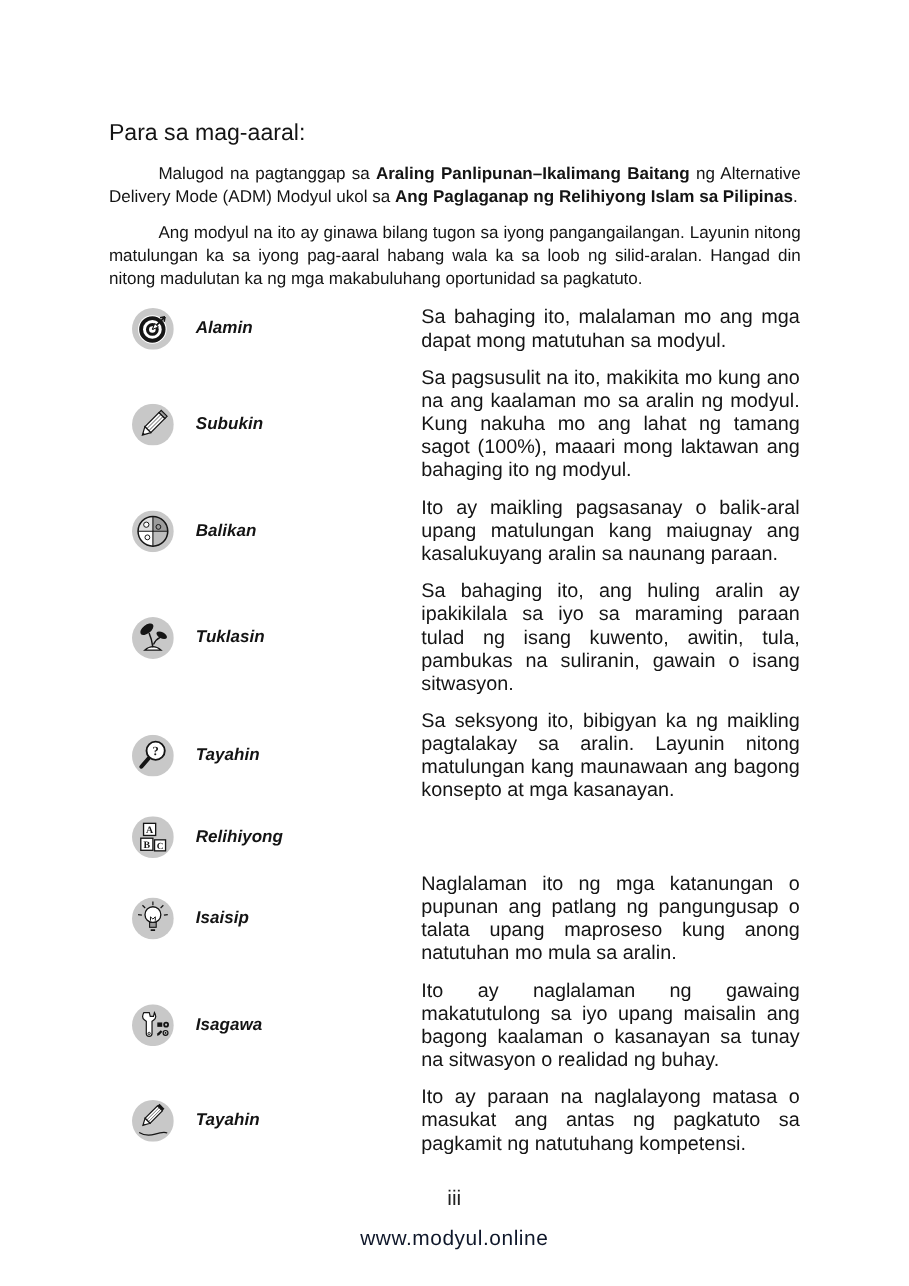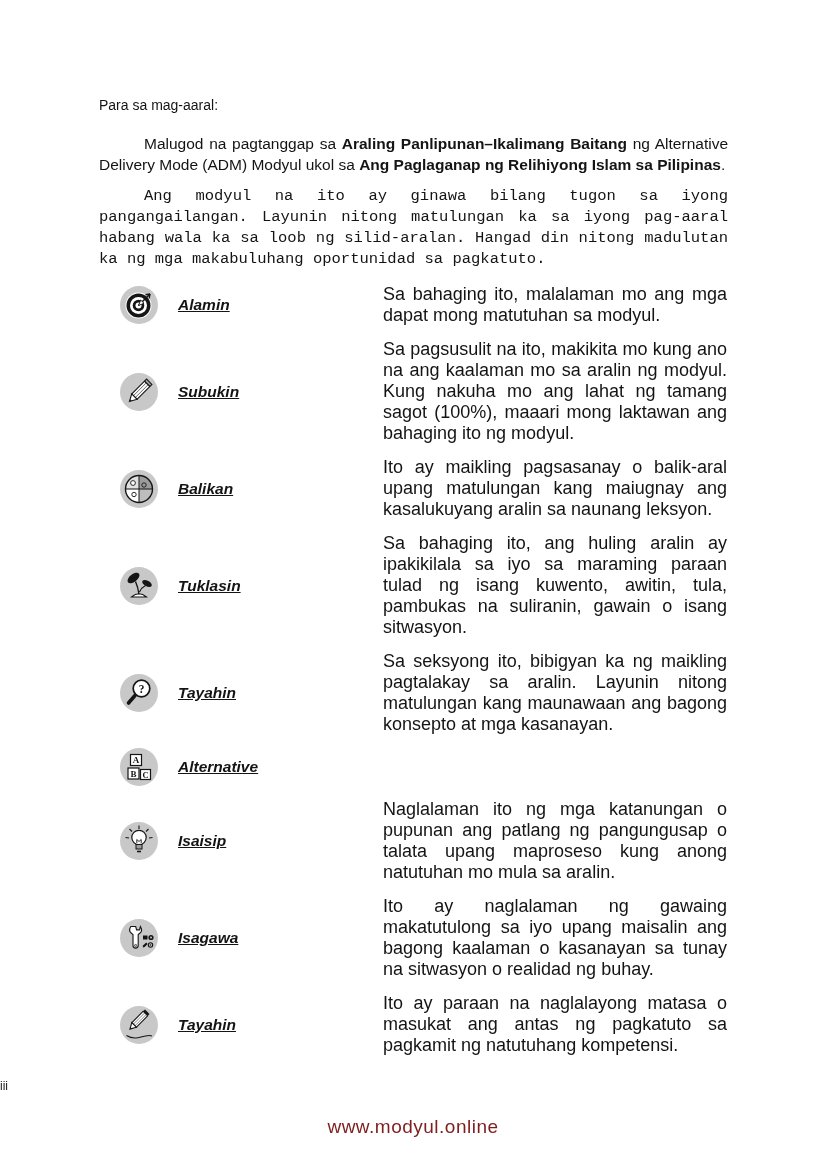--- a/index.html
+++ b/index.html
@@ -5,35 +5,35 @@
   * { box-sizing: border-box; }
   html, body { margin: 0; padding: 0; }
   body {
     width: 826px; height: 1169px;
     background: #ffffff;
     font-family: "Liberation Sans", sans-serif;
     color: #141414;
   }
   .page { position: relative; width: 826px; height: 1169px; background: #fff; overflow: hidden; }
   .content { position: absolute; left: 99px; top: 94px; width: 629px; }
-  .title { font-size: 14px; line-height: 21px; margin: 1px 0 17px 0; }
+  .title { font-size: 21px; line-height: 21px; margin: 16px 0 17px 0; }
   .para { font-size: 15.5px; line-height: 21px; text-align: justify; margin: 0 0 11px 0; }
   .para.indent { text-indent: 45px; }
-  .para.p2 { margin-bottom: 4px; font-family: Liberation Mono, monospace; }
+  .para.p2 { margin-bottom: 4px; }
   .para.p3 { margin-bottom: 0; text-align: left; }
   .rows { margin-top: 14px; }
   .row { display: flex; align-items: center; margin-bottom: 13px; }
   .icon-cell { flex: none; margin-left: 21px; width: 38px; height: 38px; }
   .icon-cell svg { display: block; }
-  .label-cell { flex: none; margin-left: 20px; width: 205px; text-decoration: underline; }
+  .label-cell { flex: none; margin-left: 20px; width: 205px; }
   .label { font-weight: bold; font-style: italic; font-size: 15.5px; }
   .desc-cell { flex: none; width: 344px; }
   .desc { margin: 0; font-size: 18px; line-height: 21px; text-align: justify; }
-  .page-num { position: absolute; left: 0; top: 1079px; width: 100%; text-align: left; font-size: 12px; color: #222; }
-  .watermark { position: absolute; left: 0; top: 1116px; width: 100%; text-align: center; font-size: 19px; color: #7f1d1d; letter-spacing: 0.5px; }
+  .page-num { position: absolute; left: 0; top: 1079px; width: 100%; text-align: center; font-size: 19px; color: #222; }
+  .watermark { position: absolute; left: 0; top: 1116px; width: 100%; text-align: center; font-size: 19px; color: #0f172a; letter-spacing: 0.5px; }
   svg text { font-family: "Liberation Serif", serif; }
 </style>
 </head>
 <body>
 
 <div class="page">
   <div class="content">
 
     <p class="title">Para sa mag-aaral:</p>
 
@@ -95,21 +95,21 @@
             <line x1="19" y1="5.5" x2="19" y2="32.5" stroke="#151515" stroke-width="1"></line>
             <line x1="5.5" y1="19" x2="32.5" y2="19" stroke="#151515" stroke-width="1"></line>
             <circle cx="13" cy="13" r="2.4" fill="#fff" stroke="#151515" stroke-width="0.9"></circle>
             <circle cx="24" cy="15" r="2.2" fill="#9c9c9c" stroke="#151515" stroke-width="0.9"></circle>
             <circle cx="14" cy="24.5" r="2.2" fill="#fff" stroke="#151515" stroke-width="0.9"></circle>
             <circle cx="19" cy="19" r="13.5" fill="none" stroke="#151515" stroke-width="1.4"></circle>
           </svg>
         </div>
         <div class="label-cell"><span class="label">Balikan</span></div>
         <div class="desc-cell">
-            <p class="desc">Ito ay maikling pagsasanay o balik-aral upang matulungan kang maiugnay ang kasalukuyang aralin sa naunang leksyon.</p>
+            <p class="desc">Ito ay maikling pagsasanay o balik-aral upang matulungan kang maiugnay ang kasalukuyang aralin sa naunang paraan.</p>
           </div>
       </div>
 
       <div class="row">
         <div class="icon-cell">
           <svg width="38" height="38" viewBox="0 0 38 38">
             <circle cx="19" cy="19" r="19" fill="#c8c8c8"></circle>
             <path d="M11.5 30 Q19 23.5 26.5 30 Z" fill="#fff" stroke="#151515" stroke-width="1.1"></path>
             <path d="M19 27.5 Q18 20 15.5 14.5" fill="none" stroke="#151515" stroke-width="1.4"></path>
             <path d="M19.5 25 Q21.5 20.5 25.5 18.5" fill="none" stroke="#151515" stroke-width="1.2"></path>
@@ -143,21 +143,21 @@
           <svg width="38" height="38" viewBox="0 0 38 38">
             <circle cx="19" cy="19" r="19" fill="#c8c8c8"></circle>
             <rect x="10.5" y="6.5" width="11" height="11" fill="#fff" stroke="#151515" stroke-width="1.2"></rect>
             <text x="16" y="15.4" text-anchor="middle" font-size="9" font-weight="bold" fill="#151515">A</text>
             <rect x="8" y="20" width="11" height="11" fill="#fff" stroke="#151515" stroke-width="1.2"></rect>
             <text x="13.5" y="28.9" text-anchor="middle" font-size="9" font-weight="bold" fill="#151515">B</text>
             <rect x="20.5" y="21.5" width="10" height="10" fill="#fff" stroke="#151515" stroke-width="1.2"></rect>
             <text x="25.5" y="29.7" text-anchor="middle" font-size="8.5" font-weight="bold" fill="#151515">C</text>
           </svg>
         </div>
-        <div class="label-cell"><span class="label">Alternative</span></div>
+        <div class="label-cell"><span class="label">Relihiyong</span></div>
       </div>
 
       <div class="row">
         <div class="icon-cell">
           <svg width="38" height="38" viewBox="0 0 38 38">
             <circle cx="19" cy="19" r="19" fill="#c8c8c8"></circle>
             <g stroke="#151515" stroke-width="1.1">
               <line x1="19" y1="3.5" x2="19" y2="7"></line>
               <line x1="9.5" y1="7" x2="12" y2="9.5"></line>
               <line x1="28.5" y1="7" x2="26" y2="9.5"></line>

